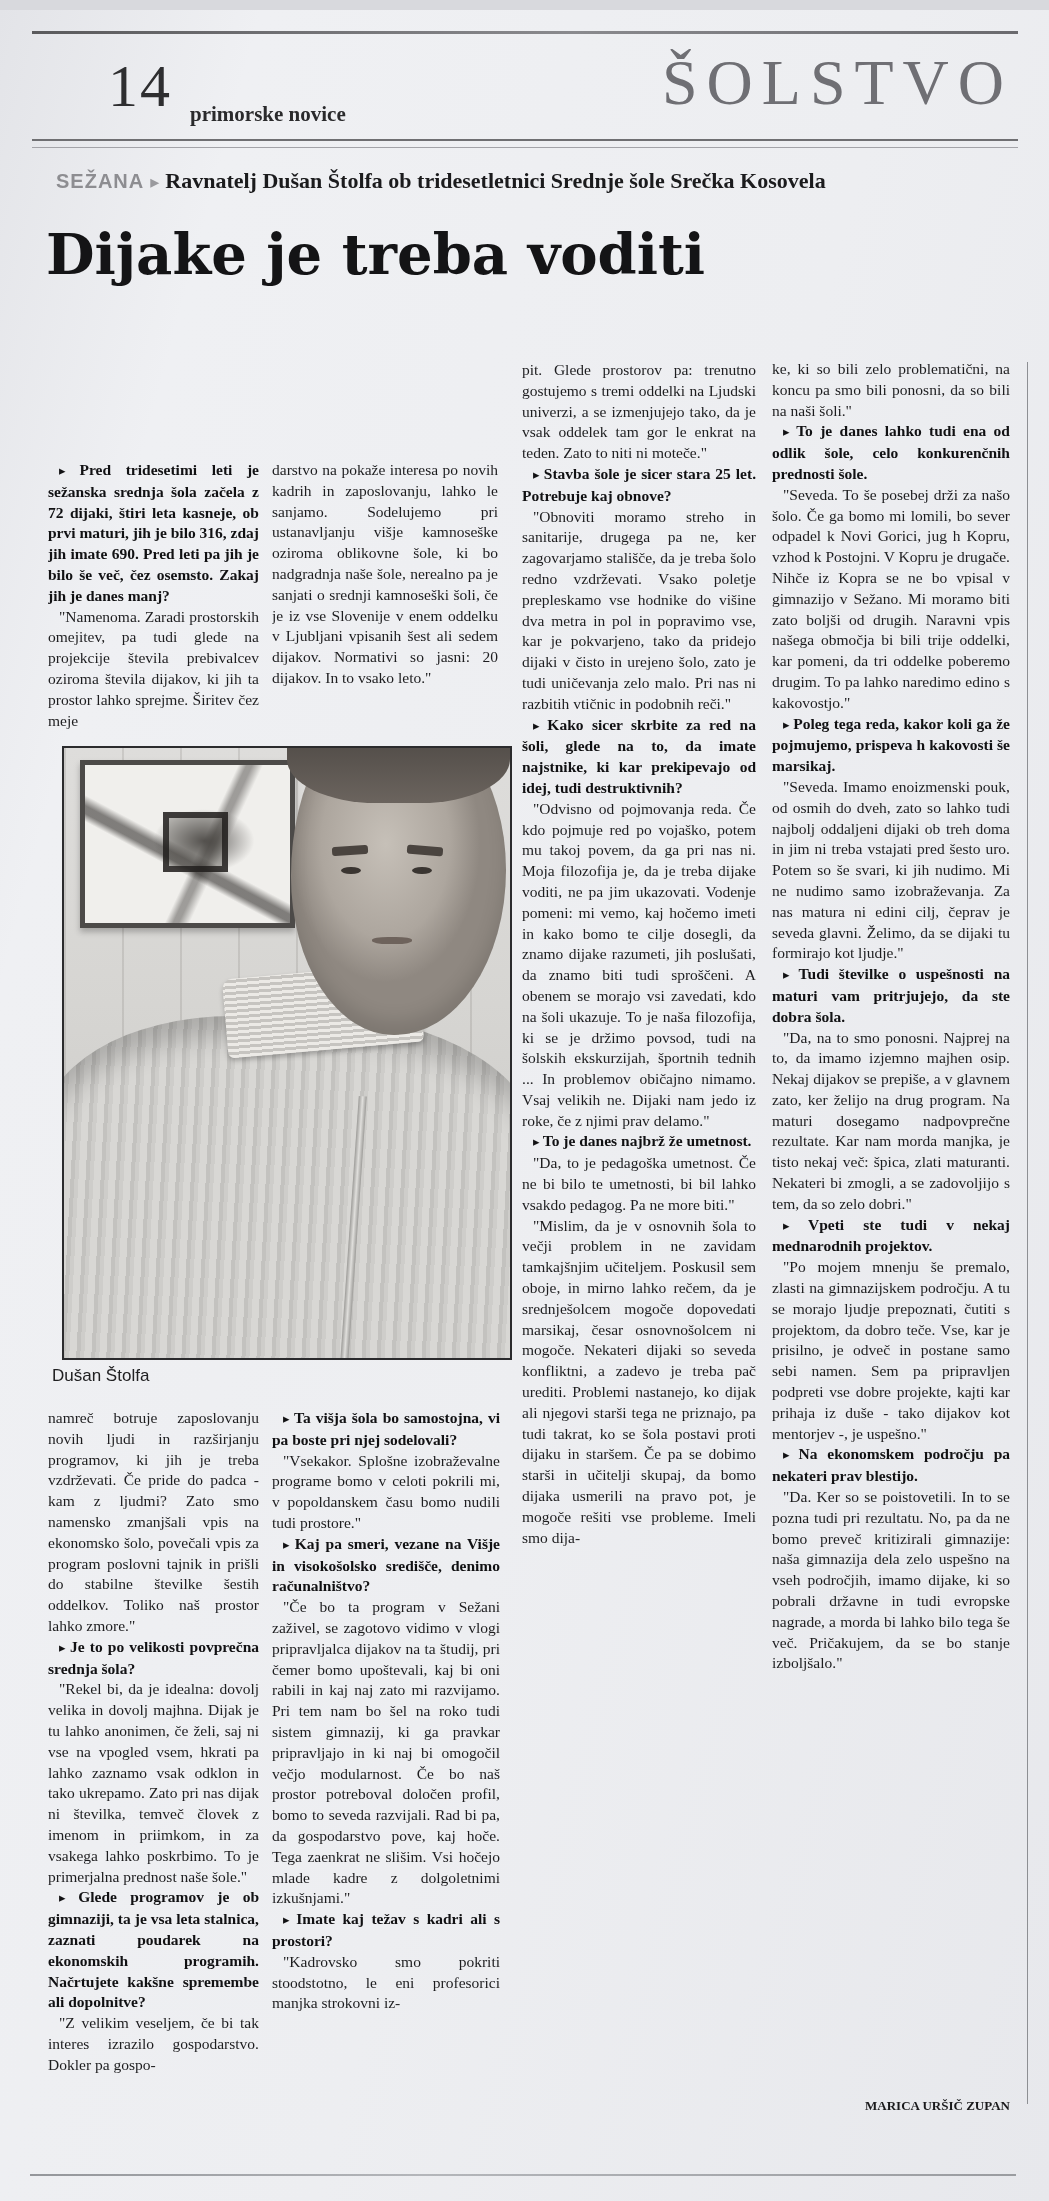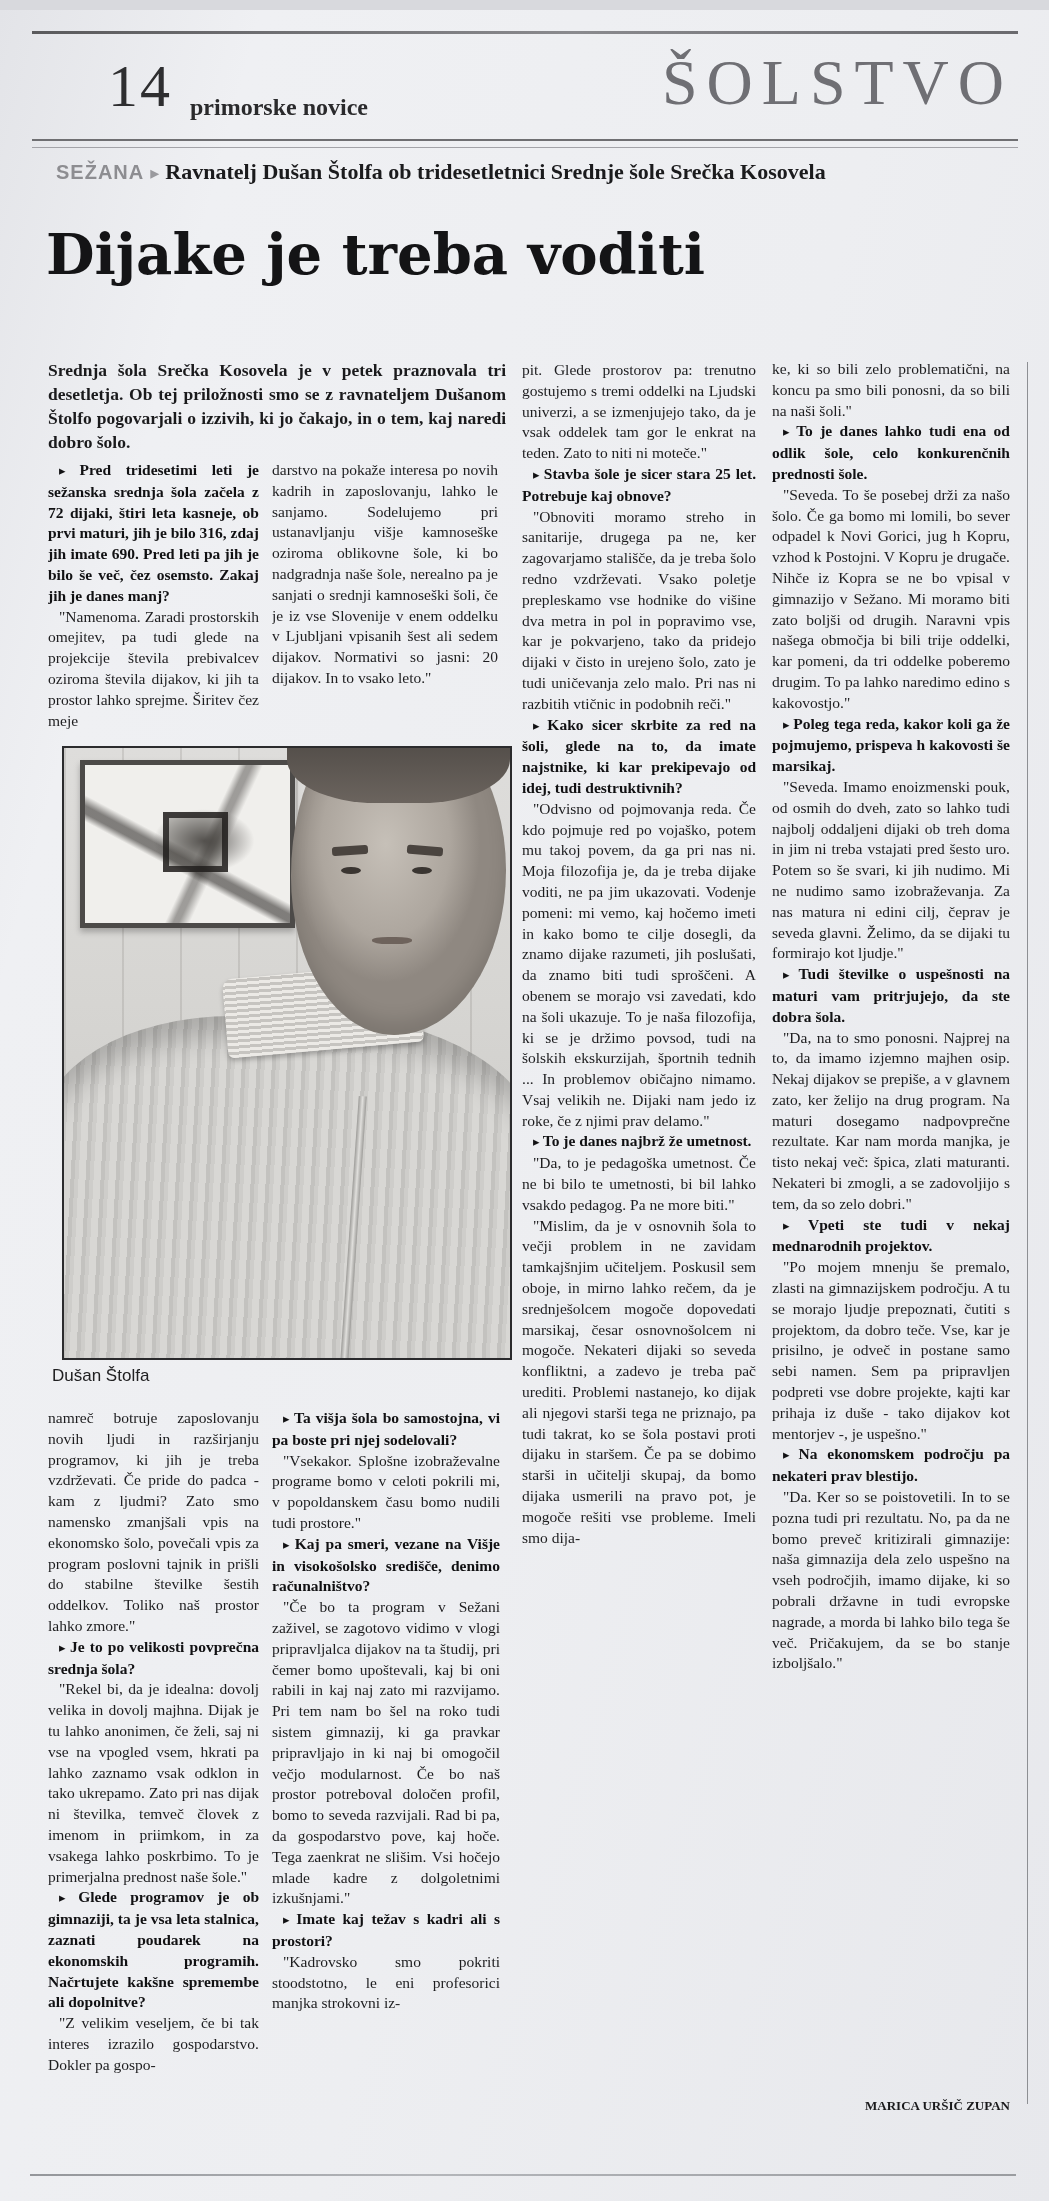--- a/index.html
+++ b/index.html
@@ -14,24 +14,24 @@
     overflow:hidden;
   }
   
   .rule{position:absolute;background:#6e6e70;}
   .rule-top{left:32px;top:21px;width:986px;height:3px;background:linear-gradient(90deg,#5a5a5c,#8a8a8e 55%,#6a6a6e);}
   .rule-mid{left:32px;top:129px;width:986px;height:6px;background:transparent;border-top:2px solid #6f6f72;border-bottom:1px solid #a3a3a8;}
   .rule-bottom{left:30px;top:2164px;width:986px;height:2px;background:linear-gradient(90deg,#94969a,#b4b6ba 40%,#9a9ca0);}
   .vrule{position:absolute;left:1027px;top:352px;width:1px;height:1742px;background:#8d8f93;}
 
   .page-number{position:absolute;left:108px;top:42px;font-size:60px;font-weight:400;color:#2e2e30;letter-spacing:2px;}
-  .masthead{position:absolute;left:190px;top:84px;font-size:24px;font-weight:700;color:#2a2a2c;}
+  .masthead{position:absolute;left:190px;top:92px;font-size:21px;font-weight:700;color:#2a2a2c;}
   .section-title{position:absolute;right:36px;top:36px;font-size:64px;font-weight:400;color:#6f6f74;letter-spacing:9px;}
 
-  .kicker{position:absolute;left:56px;top:149px;font-size:22px;white-space:nowrap;}
+  .kicker{position:absolute;left:56px;top:158px;font-size:22px;white-space:nowrap;}
   .kicker-location{font-family:"Liberation Sans",sans-serif;font-weight:700;color:#8d8d91;letter-spacing:1px;font-size:20px;}
   .kicker-arrow{color:#9a9a9e;font-size:18px;padding:0 6px;}
   .kicker-text{font-weight:700;color:#1b1b1d;}
 
   .headline{
     position:absolute;left:46px;top:196px;width:975px;
     font-family:"DejaVu Serif","Liberation Serif",serif;
     font-size:56px;line-height:96px;font-weight:700;color:#141416;
     white-space:nowrap;letter-spacing:0px;
   }
@@ -123,21 +123,20 @@
   <div class="section-title">ŠOLSTVO</div>
 
   <div class="rule rule-mid"></div>
 
   <div class="kicker">
     <span class="kicker-location">SEŽANA</span><span class="kicker-arrow">▸</span><span class="kicker-text">Ravnatelj Dušan Štolfa ob tridesetletnici Srednje šole Srečka Kosovela</span>
   </div>
 
   <h1 class="headline" style="margin:0;">Dijake je treba voditi</h1>
 
-  <div class="lead">Srednja šola Srečka Kosovela je v petek praznovala tri desetletja. Ob tej priložnosti smo se z ravnateljem Dušanom Štolfo pogovarjali o izzivih, ki jo čakajo, in o tem, kaj naredi dobro šolo.</div>
 
   <div class="colblock col1-top">
       <p class="question">Pred tridesetimi leti je sežanska srednja šola začela z 72 dijaki, štiri leta kasneje, ob prvi maturi, jih je bilo 316, zdaj jih imate 690. Pred leti pa jih je bilo še več, čez osemsto. Zakaj jih je danes manj?</p>
       <p class="answer">"Namenoma. Zaradi prostorskih omejitev, pa tudi glede na projekcije števila prebivalcev oziroma števila dijakov, ki jih ta prostor lahko sprejme. Širitev čez meje</p>
     </div>
   <div class="colblock col2-top">
       <p class="cont">darstvo na pokaže interesa po novih kadrih in zaposlovanju, lahko le sanjamo. Sodelujemo pri ustanavljanju višje kamnoseške oziroma oblikovne šole, ki bo nadgradnja naše šole, nerealno pa je sanjati o srednji kamnoseški šoli, če je iz vse Slovenije v enem oddelku v Ljubljani vpisanih šest ali sedem dijakov. Normativi so jasni: 20 dijakov. In to vsako leto."</p>
     </div>
 
   <div class="photo">

